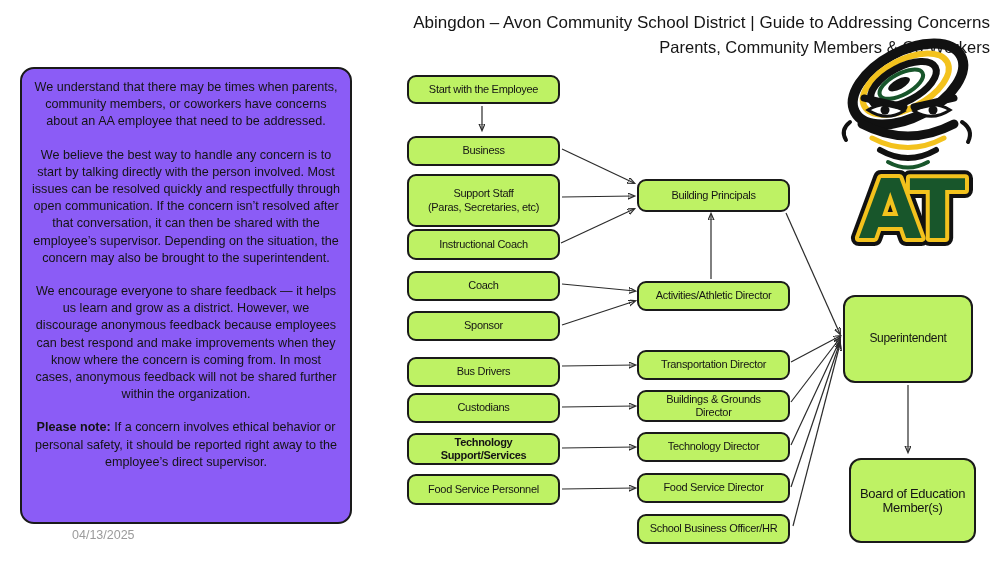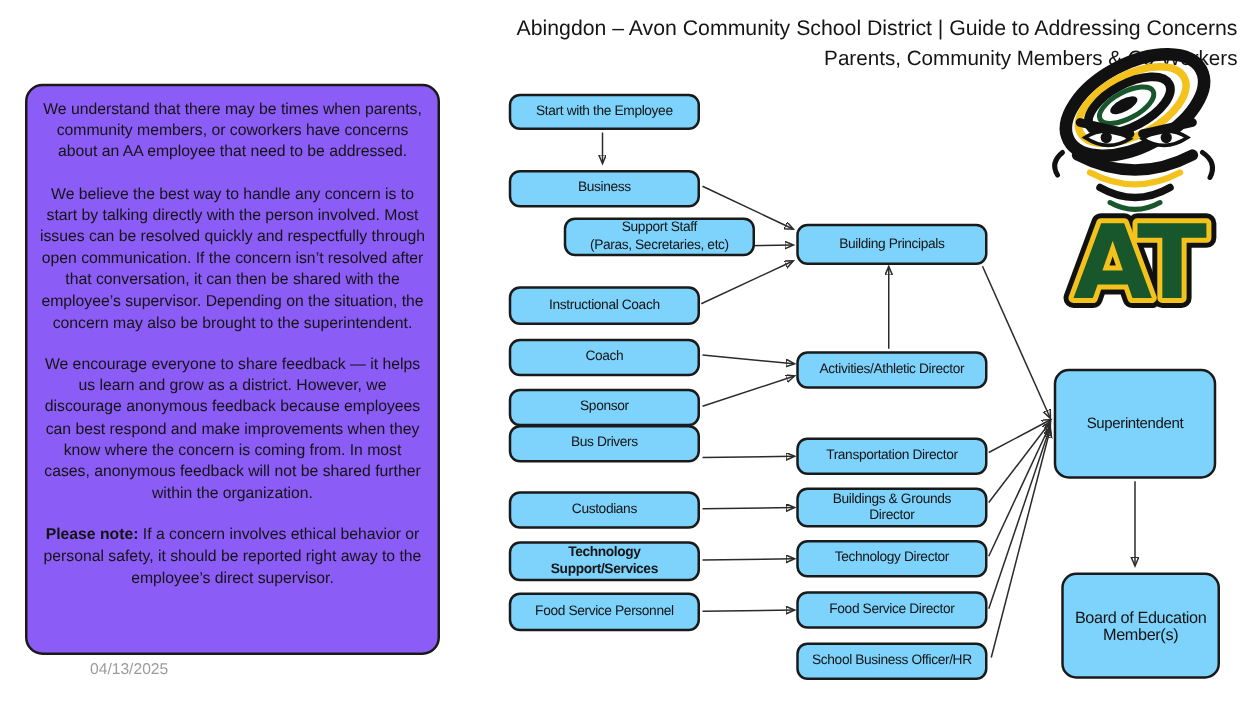--- a/index.html
+++ b/index.html
@@ -29,36 +29,36 @@
   .info-panel p { margin-bottom: 16px; }
   .info-panel p:last-child { margin-bottom: 0; }
 
   .date-stamp {
     position: absolute; left: 72px; top: 528px;
     color: #9b9b9b; font-size: 12.5px;
   }
 
   
   .node {
-    position: absolute; background: #7dd3fc;
+    position: absolute; background: #bef264;
     border: 2.2px solid #1a1a1a; border-radius: 9px;
     display: flex; align-items: center; justify-content: center;
     text-align: center; font-size: 11px; letter-spacing: -0.3px;
     line-height: 13.5px; color: #141414; padding: 1px 2px;
   }
   .node span { white-space: pre-line; }
   .col1 { left: 407px; width: 153px; }
   .col2 { left: 637px; width: 153px; }
   .n-start       { top: 75px;  height: 29px; }
   .n-teacher     { top: 136px; height: 30px; }
-  .n-support     { top: 174px; height: 31px; margin-left: 44px; }
+  .n-support     { top: 174px; height: 53px; }
   .n-instr       { top: 229px; height: 31px; }
   .n-coach       { top: 271px; height: 30px; }
   .n-sponsor     { top: 311px; height: 30px; }
-  .n-bus         { top: 340px; height: 30px; }
+  .n-bus         { top: 357px; height: 30px; }
   .n-custodian   { top: 393px; height: 30px; }
   .n-techsupport { top: 433px; height: 32px; font-weight: bold; }
   .n-foodpers    { top: 474px; height: 31px; }
   .n-principals  { top: 179px; height: 33px; }
   .n-activities  { top: 281px; height: 30px; }
   .n-transport   { top: 350px; height: 30px; }
   .n-grounds     { top: 390px; height: 32px; }
   .n-techdir     { top: 432px; height: 30px; }
   .n-fooddir     { top: 473px; height: 30px; }
   .n-business    { top: 514px; height: 30px; }

